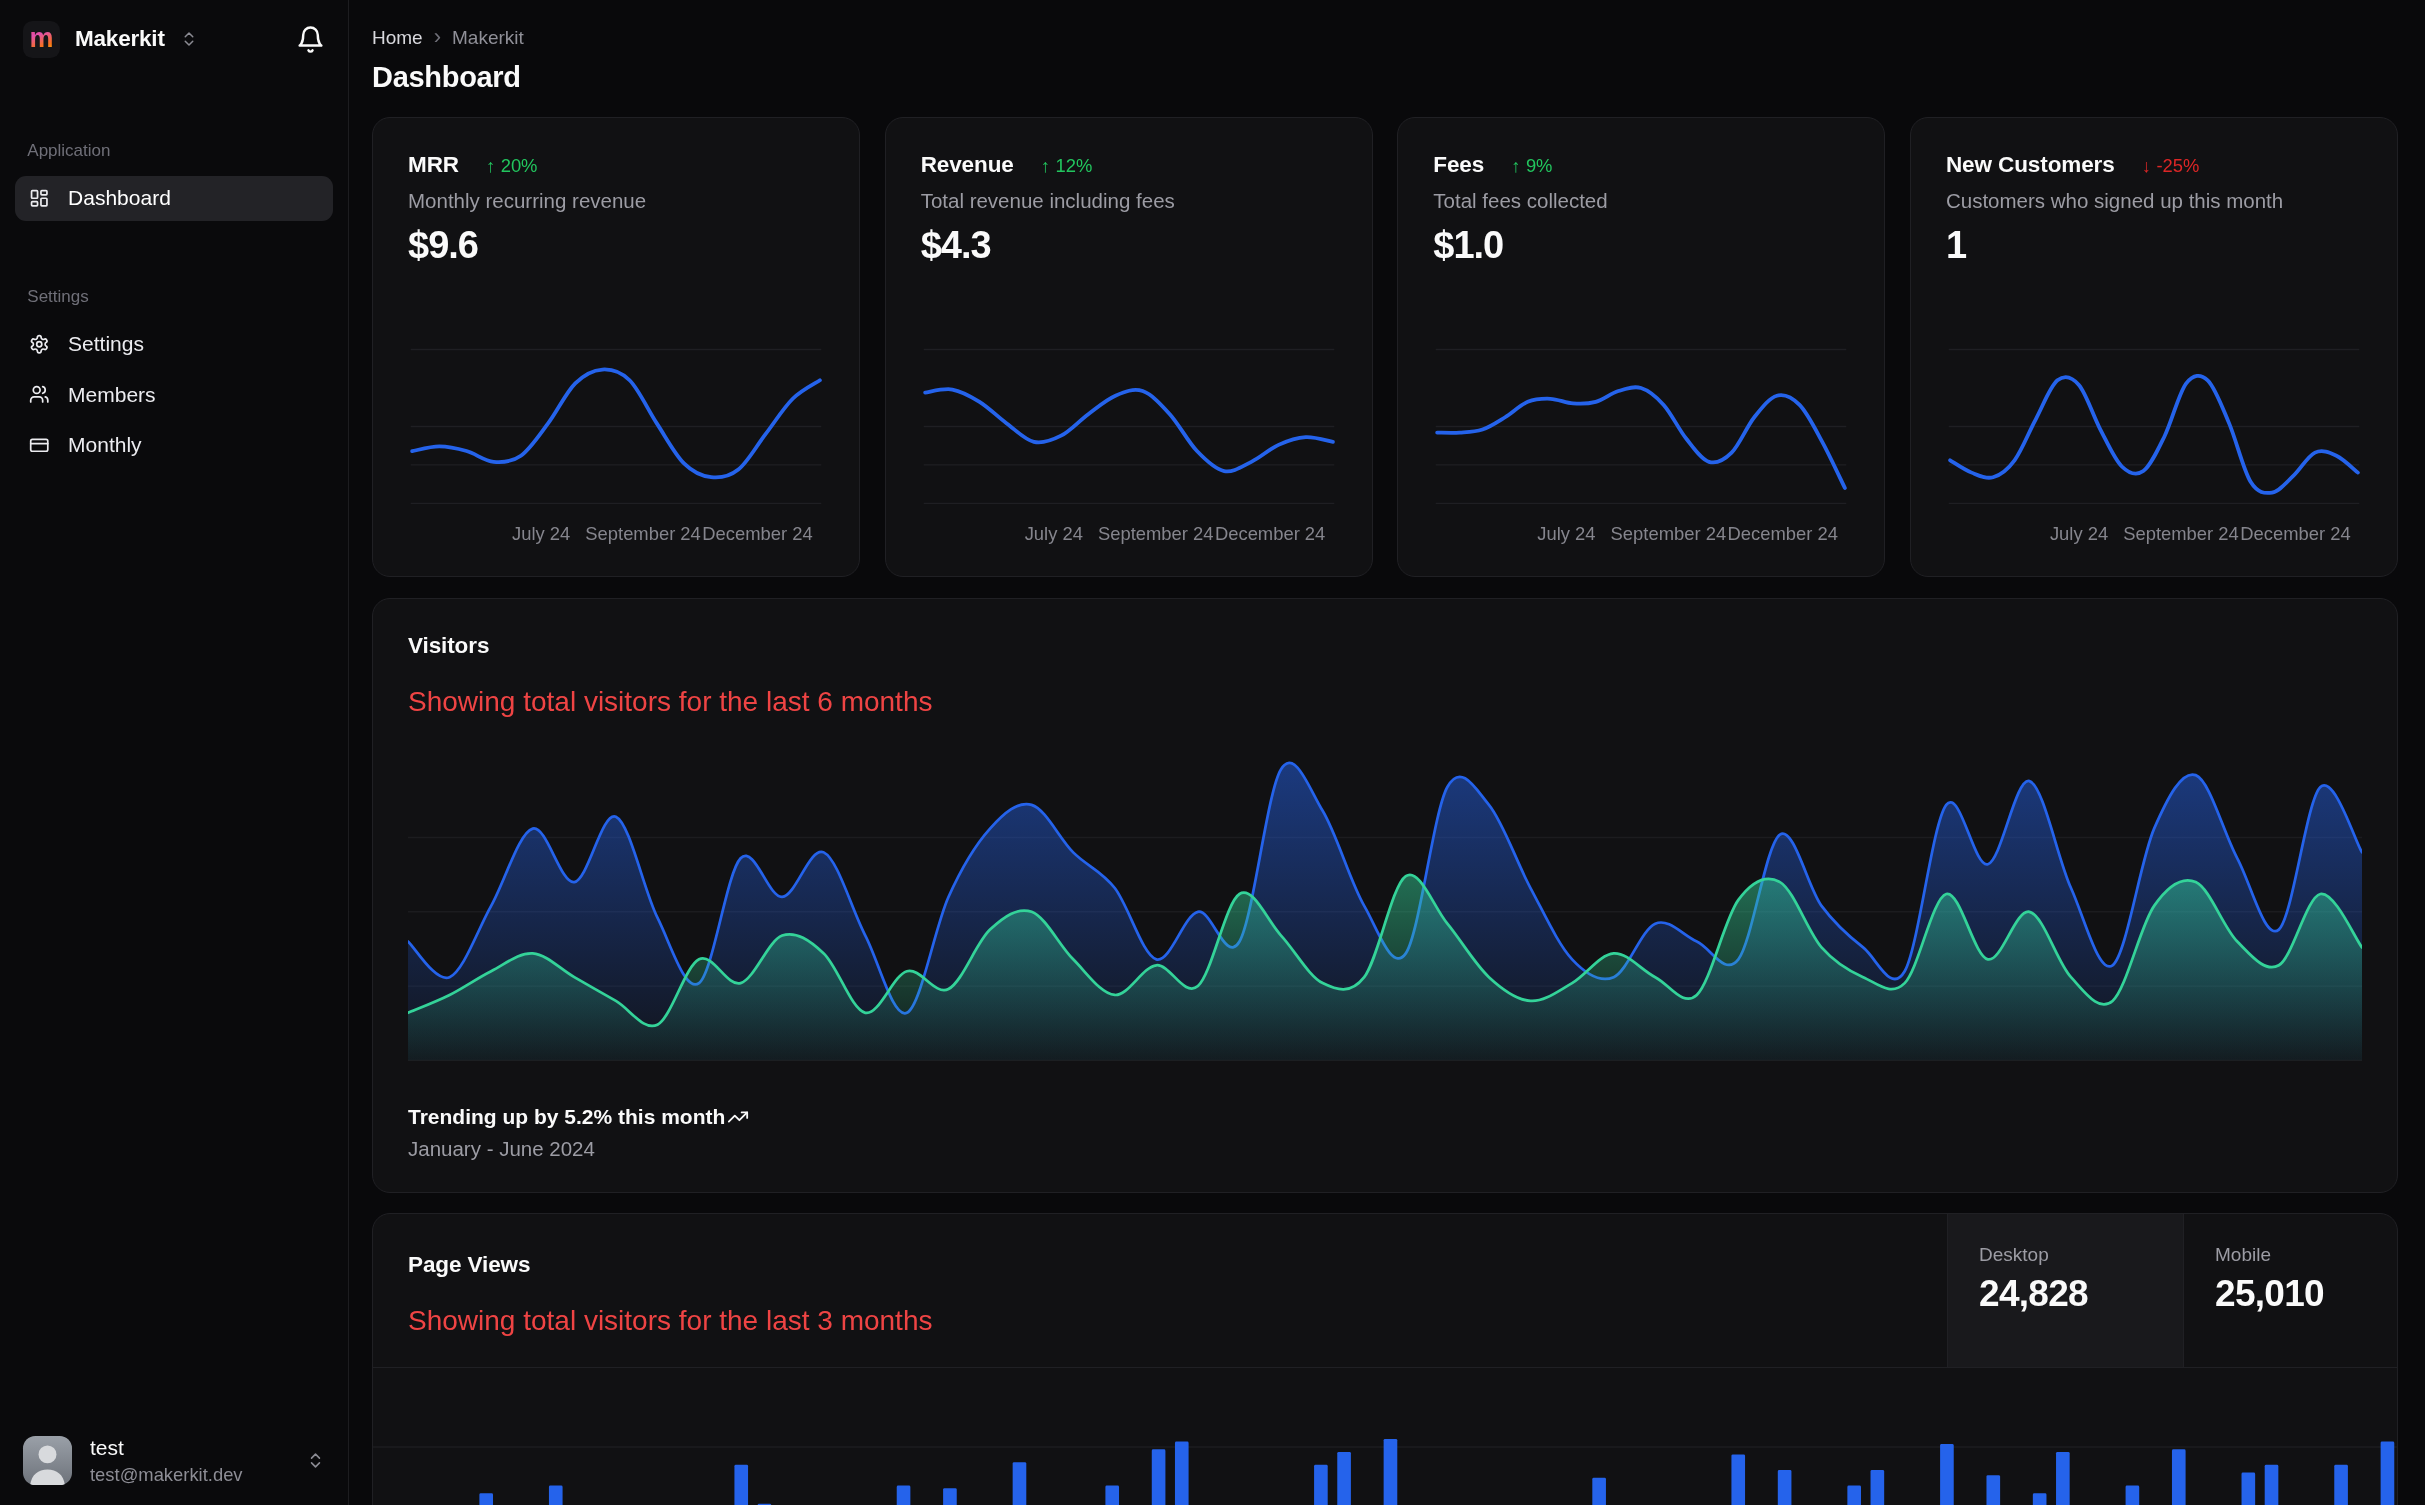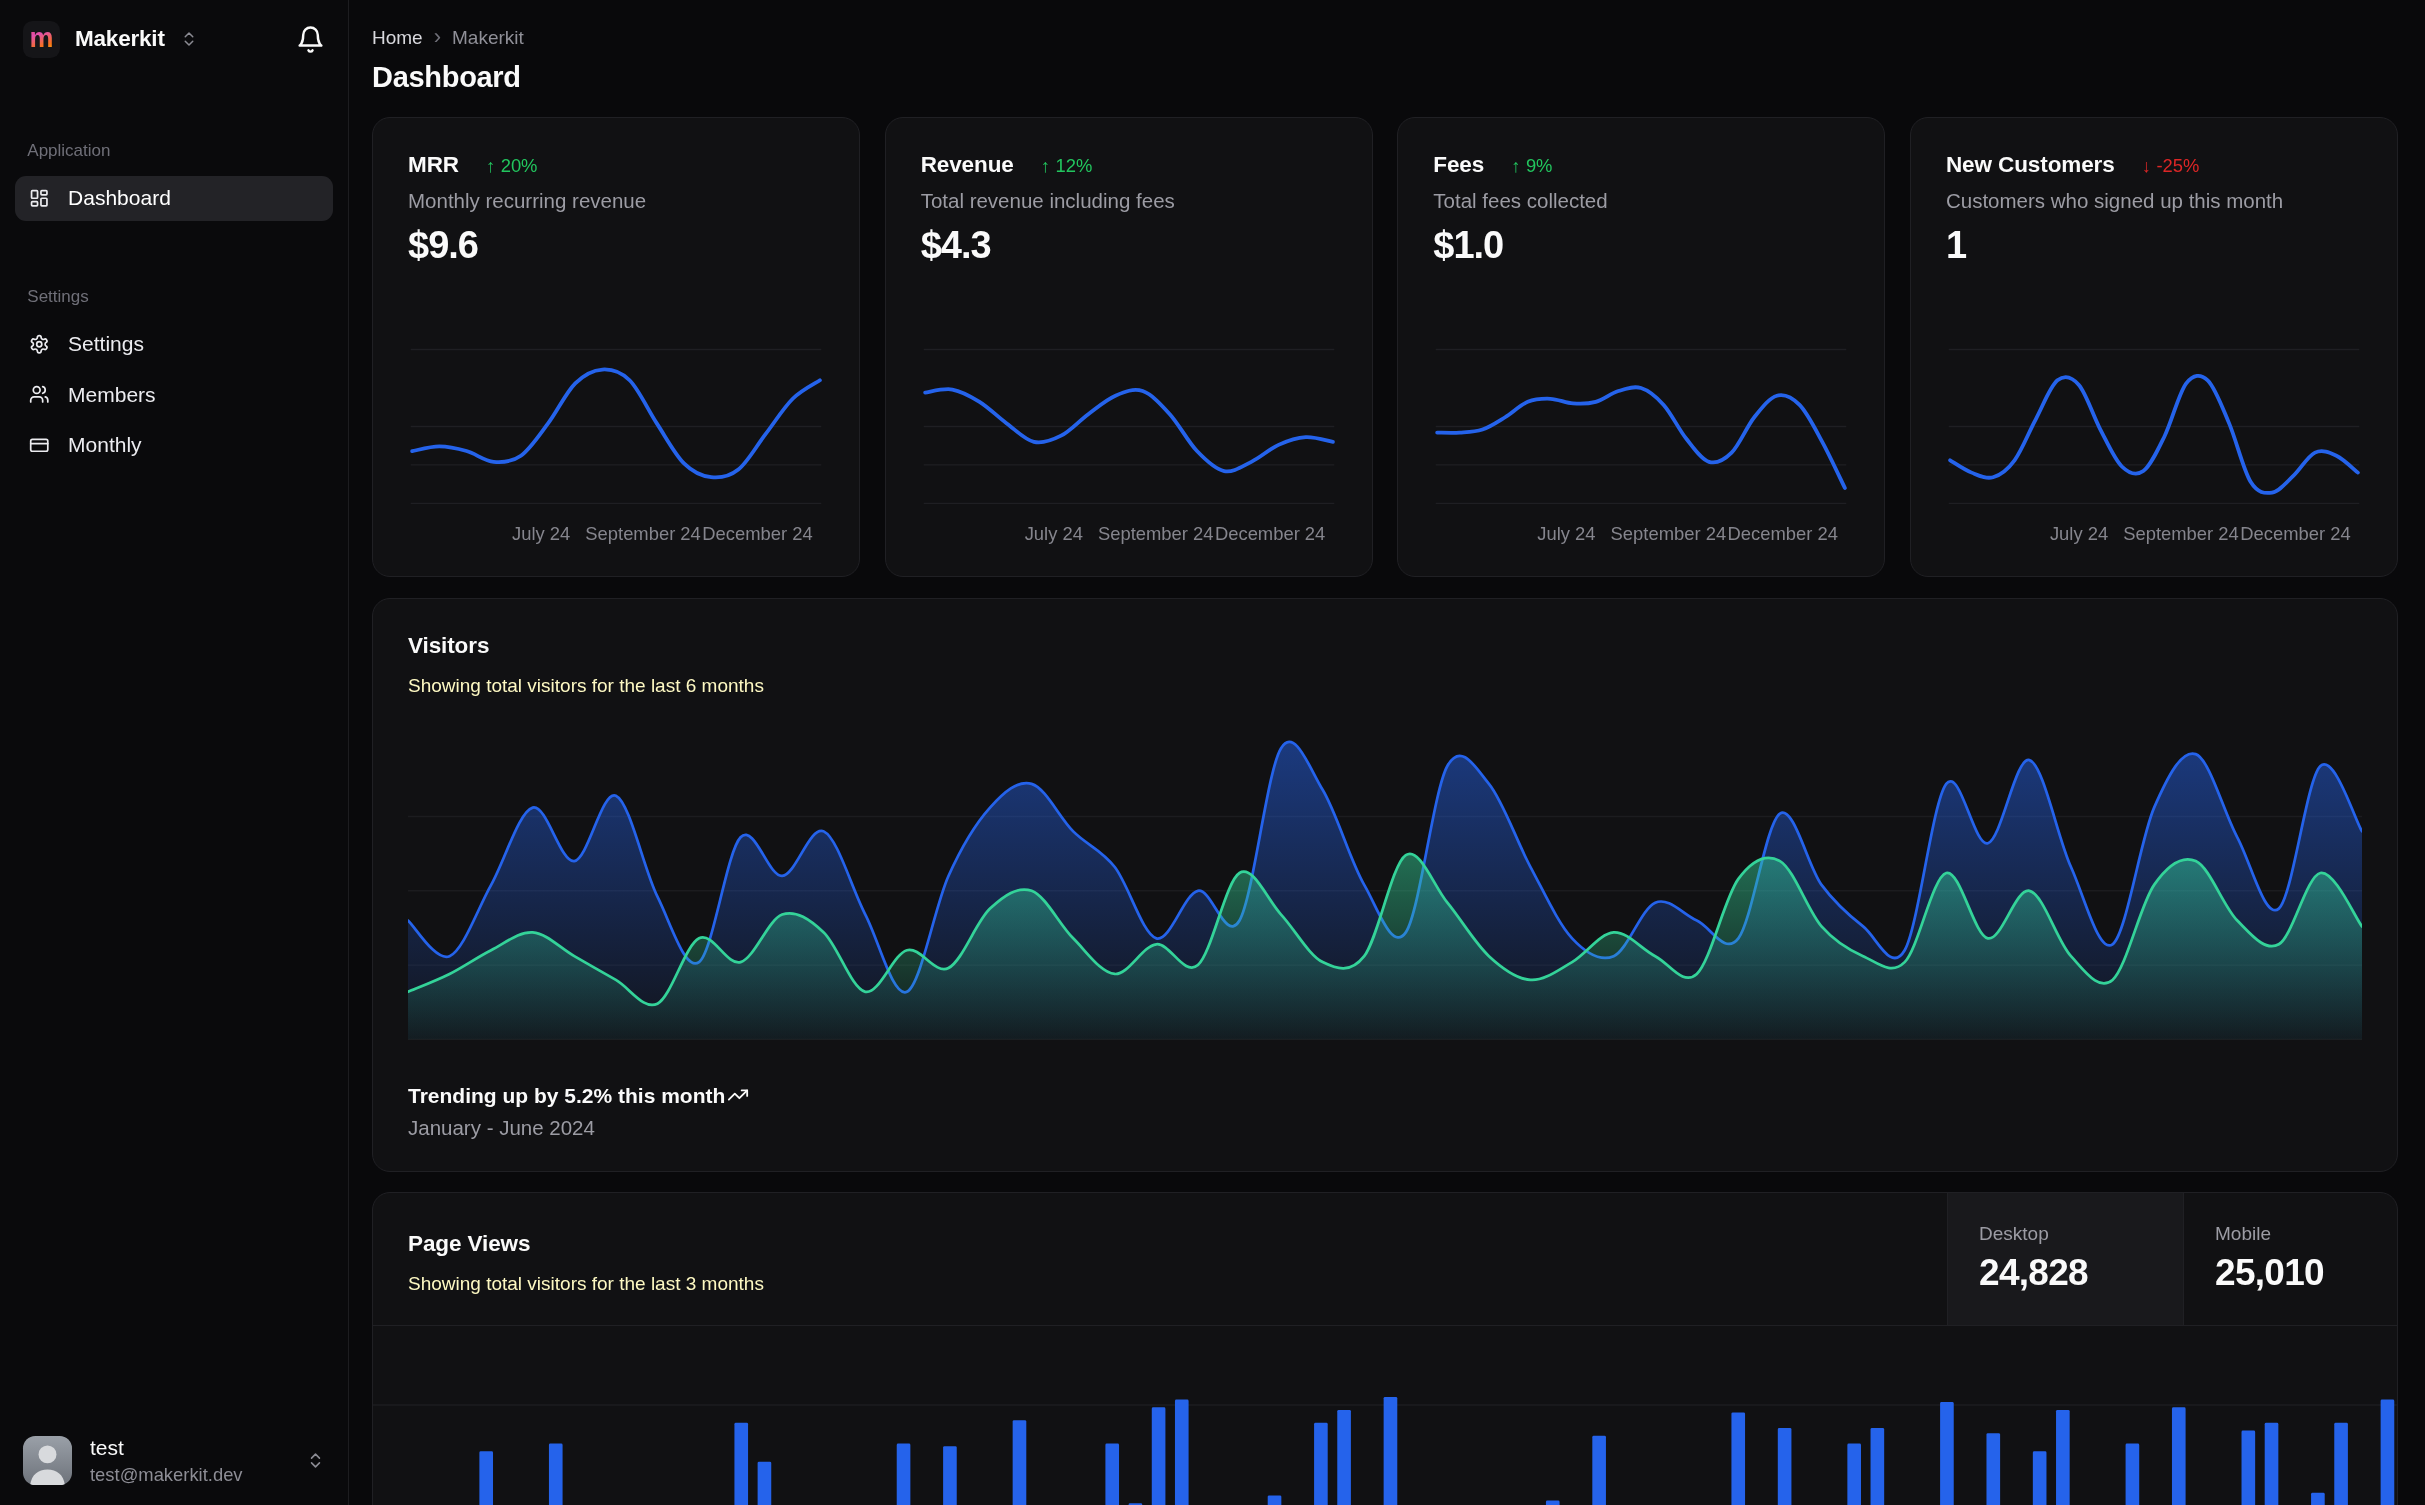--- a/index.html
+++ b/index.html
@@ -78,24 +78,24 @@
   .sc-sub { font-size:20.5px; color:#9c9ca4; margin-top:11px; }
   .sc-value { font-size:38px; font-weight:700; letter-spacing:-1px; margin-top:11px; }
   .spark-wrap { margin-top:auto; }
   .spark-wrap svg { width:100%; height:177px; display:block; }
   .spark-labels { position:relative; height:23px; margin-top:6.8px; font-size:18.4px; color:#85858d; }
   .spark-labels span { position:absolute; transform:translateX(-50%); white-space:nowrap; }
   .tick-0 { left:32%; } .tick-1 { left:56.5%; } .tick-2 { left:84%; }
 
   .visitors-card { margin-top:20.5px; padding:34px 35px 31px 35px; }
   .card-title { font-size:22.5px; font-weight:600; letter-spacing:-0.1px; }
-  .card-sub { font-size:19px; color:#fef9c3; margin-top:16px; }
+  .card-sub { font-size:28px; color:#ef4444; margin-top:27px; }
   .visitors-card svg.big { width:100%; height:321px; display:block; margin-top:35px; }
   .vc-footer { margin-top:31px; }
-  .vc-foot-main { font-size:21px; font-weight:700; display:flex; align-items:flex-start; gap:2px; }
+  .vc-foot-main { font-size:21px; font-weight:700; display:flex; align-items:center; gap:2px; }
   .vc-foot-sub { font-size:20.5px; color:#9c9ca4; margin-top:8.2px; }
 
   .pv-card { margin-top:20.5px; padding:0; overflow:hidden; }
   .pv-header { display:flex; align-items:stretch; border-bottom:1.4px solid #202024; }
   .pv-head-left { flex:1; padding:38px 35px 30px 35px; }
   .pv-tab { width:236px; border-left:1.4px solid #202024; padding:30px 0 0 31px; cursor:pointer; }
   .pv-tab.mobile { width:214px; }
   .pv-tab.active { background:#19191c; }
   .pv-tab-label { font-size:19px; color:#9c9ca4; }
   .pv-tab-value { font-size:37px; font-weight:700; letter-spacing:-0.7px; margin-top:6.8px; }

